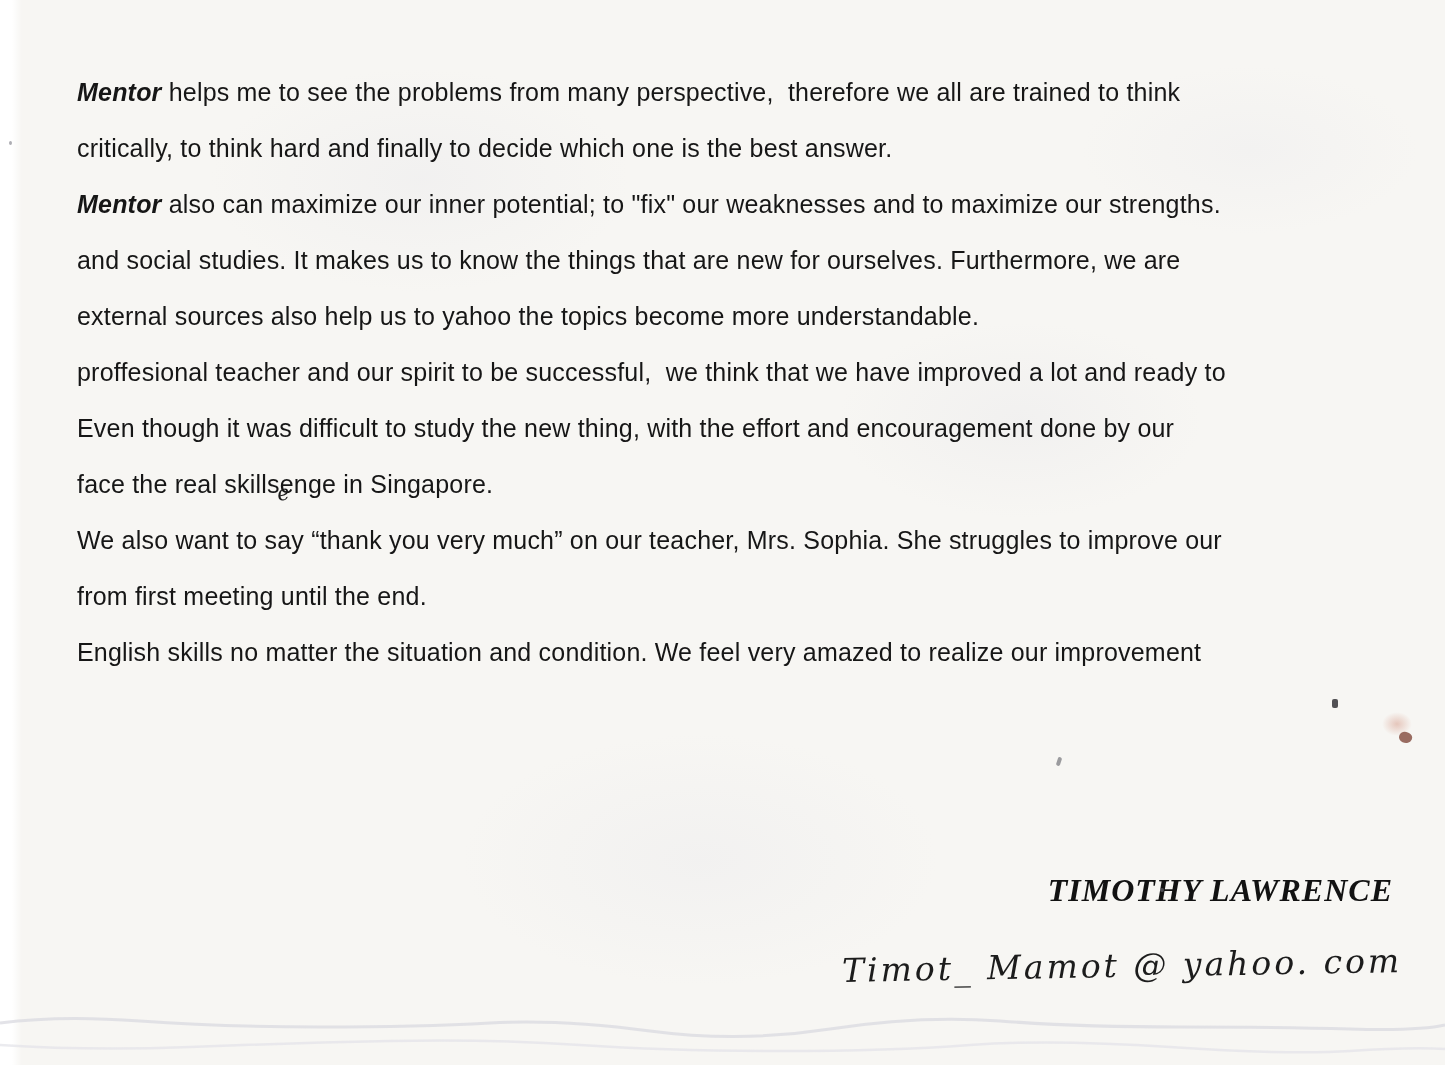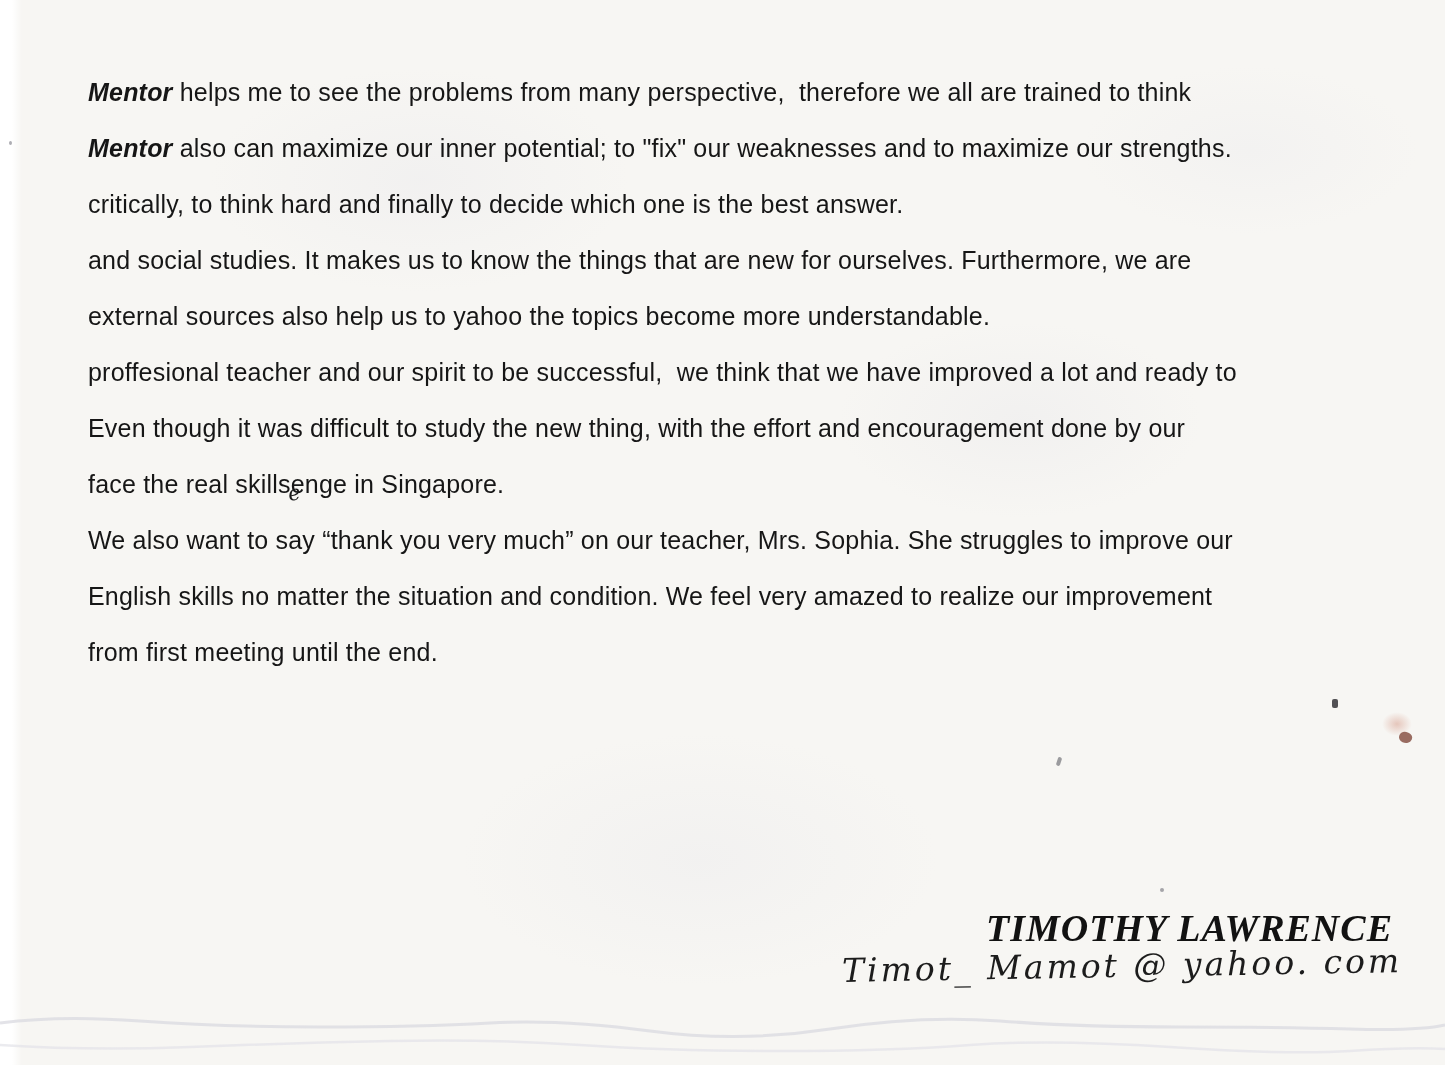--- a/index.html
+++ b/index.html
@@ -19,21 +19,21 @@
     background:
       linear-gradient(to right, #ffffff 0px, #ffffff 12px, rgba(255,255,255,0) 22px),
       radial-gradient(ellipse 300px 160px at 420px 180px, rgba(222,222,230,0.22), rgba(0,0,0,0) 70%),
       radial-gradient(ellipse 260px 140px at 1020px 420px, rgba(218,218,226,0.20), rgba(0,0,0,0) 70%),
       radial-gradient(ellipse 340px 180px at 700px 860px, rgba(222,222,230,0.20), rgba(0,0,0,0) 70%),
       radial-gradient(ellipse 240px 120px at 1250px 150px, rgba(224,224,232,0.18), rgba(0,0,0,0) 70%),
       #f7f6f3;
   }
   .text-block {
     position: absolute;
-    left: 88px;
+    left: 77px;
     top: 64px;
     color: #161616;
   }
   .line {
     height: 56px;
     line-height: 56px;
     font-size: 25px;
     letter-spacing: 0.2px;
     white-space: pre;
   }
@@ -51,26 +51,26 @@
     top: 27px;
     font-family: "DejaVu Serif", serif;
     font-style: italic;
     font-size: 21px;
     line-height: 21px;
     color: #1a1a1a;
     transform: rotate(-10deg);
   }
   .signature {
     position: absolute;
-    top: 906px;
+    top: 872px;
     right: 52px;
     font-family: "Liberation Serif", serif;
     font-weight: bold;
     font-style: italic;
-    font-size: 38px;
+    font-size: 32px;
     letter-spacing: 1px;
     color: #121212;
   }
   .handwriting {
     position: absolute;
     left: 842px;
     top: 946px;
     font-family: "DejaVu Serif", serif;
     font-style: italic;
     font-size: 33px;
@@ -144,30 +144,30 @@
     border-radius: 50%;
   }
 </style>
 </head>
 <body>
 
 <div class="paper">
 
   <div class="text-block">
     <div class="line"><span class="lead">Mentor</span><span> helps me to see the problems from many perspective,  therefore we all are trained to think</span></div>
+    <div class="line"><span>critically, to think hard and finally to decide which one is the best answer.</span></div>
     <div class="line"><span class="lead">Mentor</span><span> also can maximize our inner potential; to "fix" our weaknesses and to maximize our strengths.</span></div>
-    <div class="line"><span>critically, to think hard and finally to decide which one is the best answer.</span></div>
     <div class="line"><span>and social studies. It makes us to know the things that are new for ourselves. Furthermore, we are</span></div>
     <div class="line"><span>external sources also help us to yahoo the topics become more understandable.</span></div>
     <div class="line"><span>proffesional teacher and our spirit to be successful,  we think that we have improved a lot and ready to</span></div>
     <div class="line"><span>Even though it was difficult to study the new thing, with the effort and encouragement done by our</span></div>
     <div class="line"><span>face the real skills</span><span class="corrected"><span>e</span><span class="hand-e">e</span></span><span>nge in Singapore.</span></div>
     <div class="line"><span>We also want to say “thank you very much” on our teacher, Mrs. Sophia. She struggles to improve our</span></div>
+    <div class="line"><span>from first meeting until the end.</span></div>
     <div class="line"><span>English skills no matter the situation and condition. We feel very amazed to realize our improvement</span></div>
-    <div class="line"><span>from first meeting until the end.</span></div>
   </div>
 
   <div class="signature">TIMOTHY LAWRENCE</div>
 
   <div class="handwriting">Timot_ Mamot @ yahoo. com</div>
 
   <div class="smudge1"></div>
   <div class="smudge2"></div>
   <div class="speck1"></div>
   <div class="speck2"></div>

